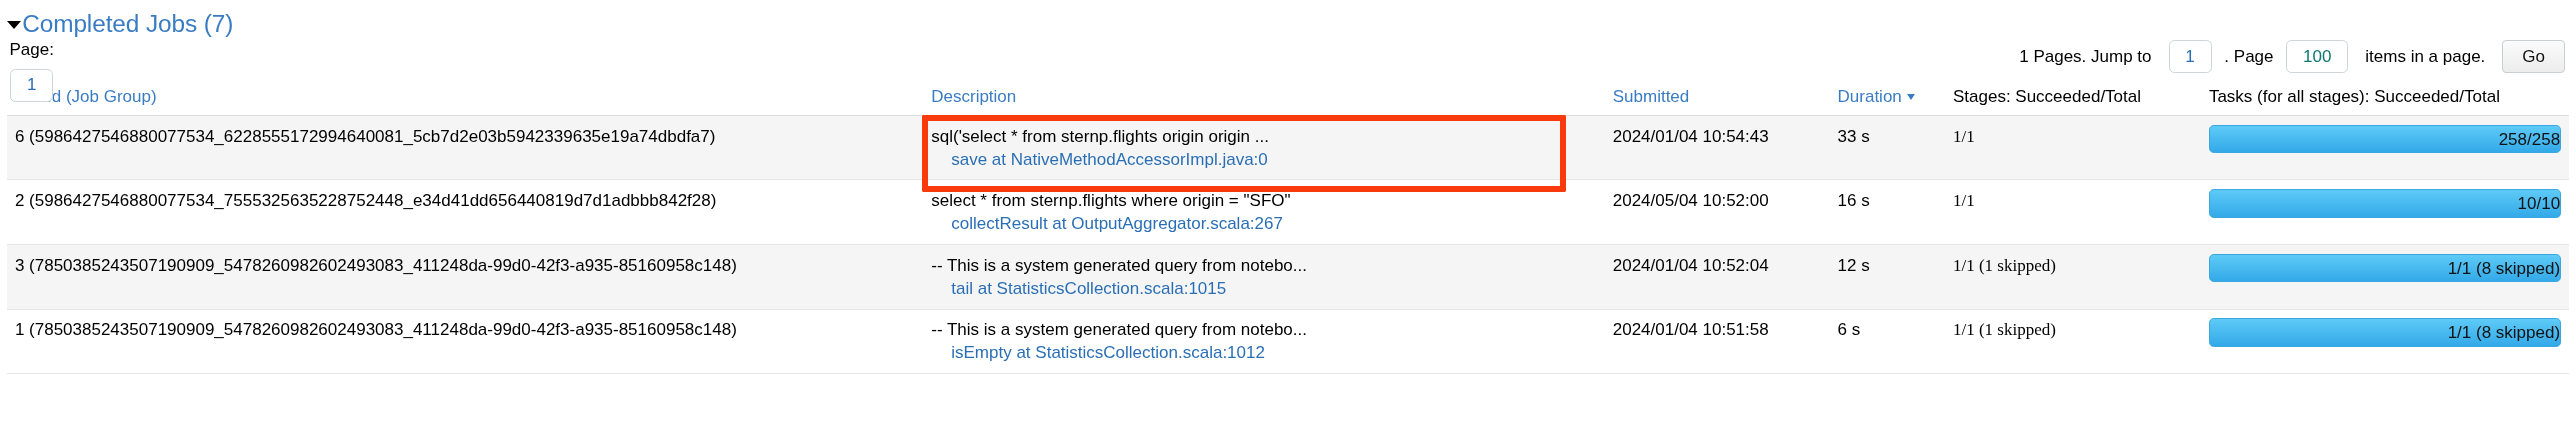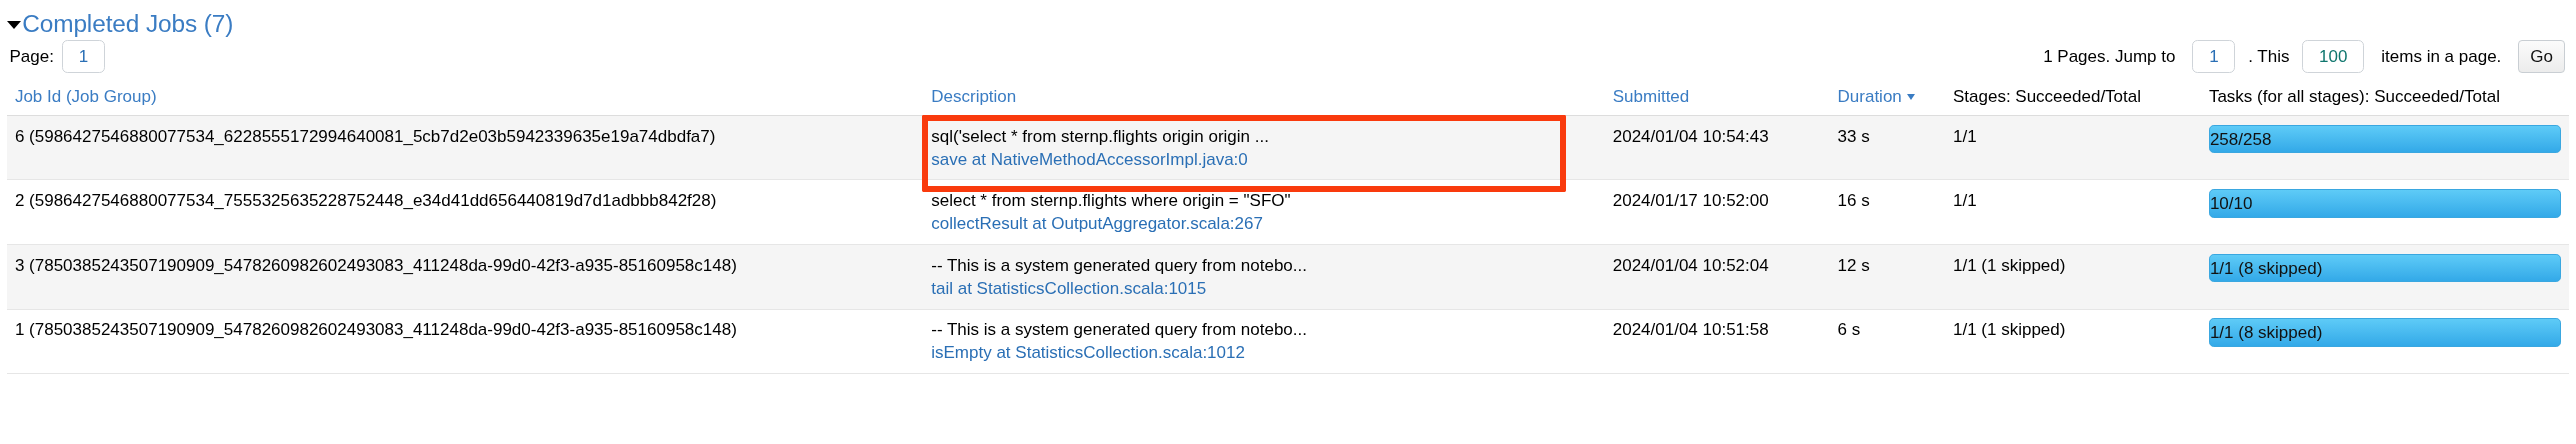--- a/index.html
+++ b/index.html
@@ -56,20 +56,21 @@
     height: 45px;
     padding: 0 9.5px 0 9.5px;
   }
   .pager-left {
     position: absolute;
     left: 9.5px;
     top: 5.4px;
     display: flex;
     align-items: center;
     gap: 8.1px;
+    flex-direction: column;
   }
   .pager-right {
     position: absolute;
     right: 11px;
     top: 5.4px;
     display: flex;
     align-items: center;
     gap: 3px;
     white-space: nowrap;
   }
@@ -96,21 +97,21 @@
   .gap-m { display: inline-block; width: 11px; }
 
   .go-button {
     border: 0.7px solid #c9ced3;
     border-radius: 4px;
     background: linear-gradient(180deg, #fbfbfb 0%, #ececec 100%);
     font-family: "Liberation Sans", sans-serif;
     font-size: 17px;
     color: #111;
     height: 33px;
-    padding: 0 11px;
+    padding: 0 19px;
     cursor: pointer;
   }
 
   
   .jobs-table {
     width: calc(100% - 13.6px);
     margin: 0 6.8px;
     border-collapse: collapse;
     table-layout: fixed;
   }
@@ -146,21 +147,21 @@
     line-height: 23px;
     word-break: break-all;
   }
   .jobs-table tbody tr:nth-child(odd) { background: #f5f5f5; }
   .jobs-table tbody tr:nth-child(even) { background: #ffffff; }
 
   td.col-jobid   { width: 913px; }
   td.col-desc    { width: 679px; word-break: normal; }
   td.col-sub     { width: 224px; white-space: nowrap; word-break: normal; }
   td.col-dur     { width: 115px; white-space: nowrap; word-break: normal; }
-  td.col-stages  { width: 255px; white-space: nowrap; word-break: normal; }
+  td.col-stages  { width: 255px; white-space: nowrap; word-break: normal; font-family: Liberation Serif, serif; }
   td.col-tasks   { width: 367px; word-break: normal; }
 
   th.col-jobid   { width: 913px; }
   th.col-desc    { width: 679px; }
   th.col-sub     { width: 224px; }
   th.col-dur     { width: 115px; }
   th.col-stages  { width: 255px; }
   th.col-tasks   { width: 367px; }
 
   .desc-main {
@@ -168,20 +169,21 @@
     color: #000;
     white-space: nowrap;
     overflow: hidden;
     text-overflow: ellipsis;
   }
   .desc-link {
     display: block;
     color: #2a6fb5;
     text-decoration: none;
     white-space: nowrap;
+    margin-left: 20px;
   }
 
   
   .desc-cell-wrap { position: relative; display: block; }
   .redbox {
     position: absolute;
     left: -9.5px;
     top: -9.5px;
     width: 644px;
     height: 77px;
@@ -199,21 +201,21 @@
     border-radius: 4.8px;
     background: linear-gradient(180deg, #5ecbf7 0%, #33a9e8 100%);
     border: 0.7px solid #3aa7e0;
     overflow: hidden;
   }
   .progress-label {
     position: absolute;
     left: 0; right: 0; top: 0;
     height: 28.5px;
     line-height: 28.5px;
-    text-align: left;
+    text-align: right;
     font-size: 17px;
     color: #111;
     white-space: nowrap;
   }
 </style>
 </head>
 <body>
 
 <div class="page">
 
@@ -226,21 +228,21 @@
     <div class="pager-left">
       <span class="pager-label">Page:</span>
       <input class="num-input" type="text" value="1" style="">
     </div>
 
     <div class="pager-right">
       <span class="pager-label">1 Pages. Jump to</span>
       <span class="gap-m"></span>
       <input class="num-input" type="text" value="1" style="">
       <span class="gap-s"></span>
-      <span class="pager-label">. This</span>
+      <span class="pager-label">. Page</span>
       <span class="gap-s"></span>
       <input class="num-input wide" type="text" value="100" style="">
       <span class="gap-m"></span>
       <span class="pager-label">items in a page.</span>
       <span class="gap-m"></span>
       <button class="go-button">Go</button>
     </div>
   </div>
 
   <table class="jobs-table">
@@ -274,21 +276,21 @@
           </td>
         </tr>
         <tr>
           <td class="col-jobid">2 (5986427546880077534_7555325635228752448_e34d41dd656440819d7d1adbbb842f28)</td>
           <td class="col-desc">
             <span class="desc-cell-wrap">
               <span class="desc-main">select * from sternp.flights where origin = "SFO"</span>
               <a class="desc-link" href="#">collectResult at OutputAggregator.scala:267</a>
             </span>
           </td>
-          <td class="col-sub">2024/01/17 10:52:00</td>
+          <td class="col-sub">2024/05/04 10:52:00</td>
           <td class="col-dur">16 s</td>
           <td class="col-stages">1/1</td>
           <td class="col-tasks">
             <div class="progress">
               <span class="progress-label">10/10</span>
             </div>
           </td>
         </tr>
         <tr>
           <td class="col-jobid">3 (7850385243507190909_5478260982602493083_411248da-99d0-42f3-a935-85160958c148)</td>

